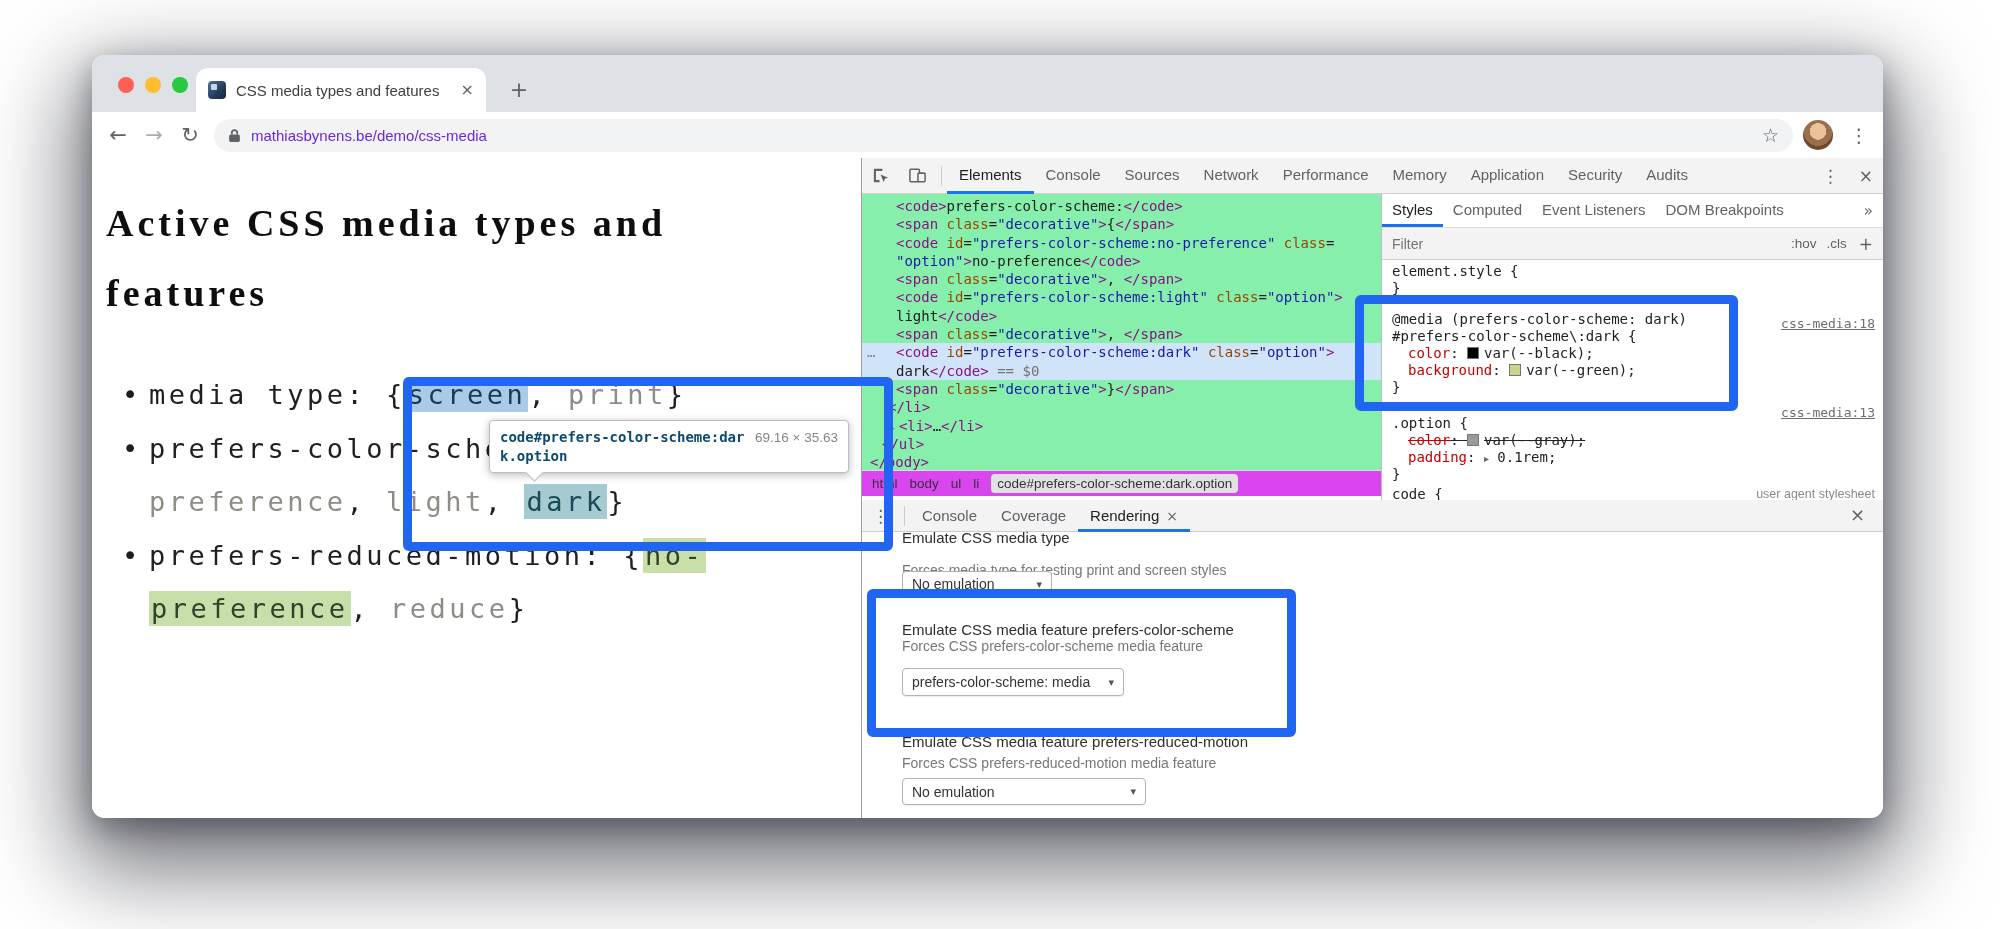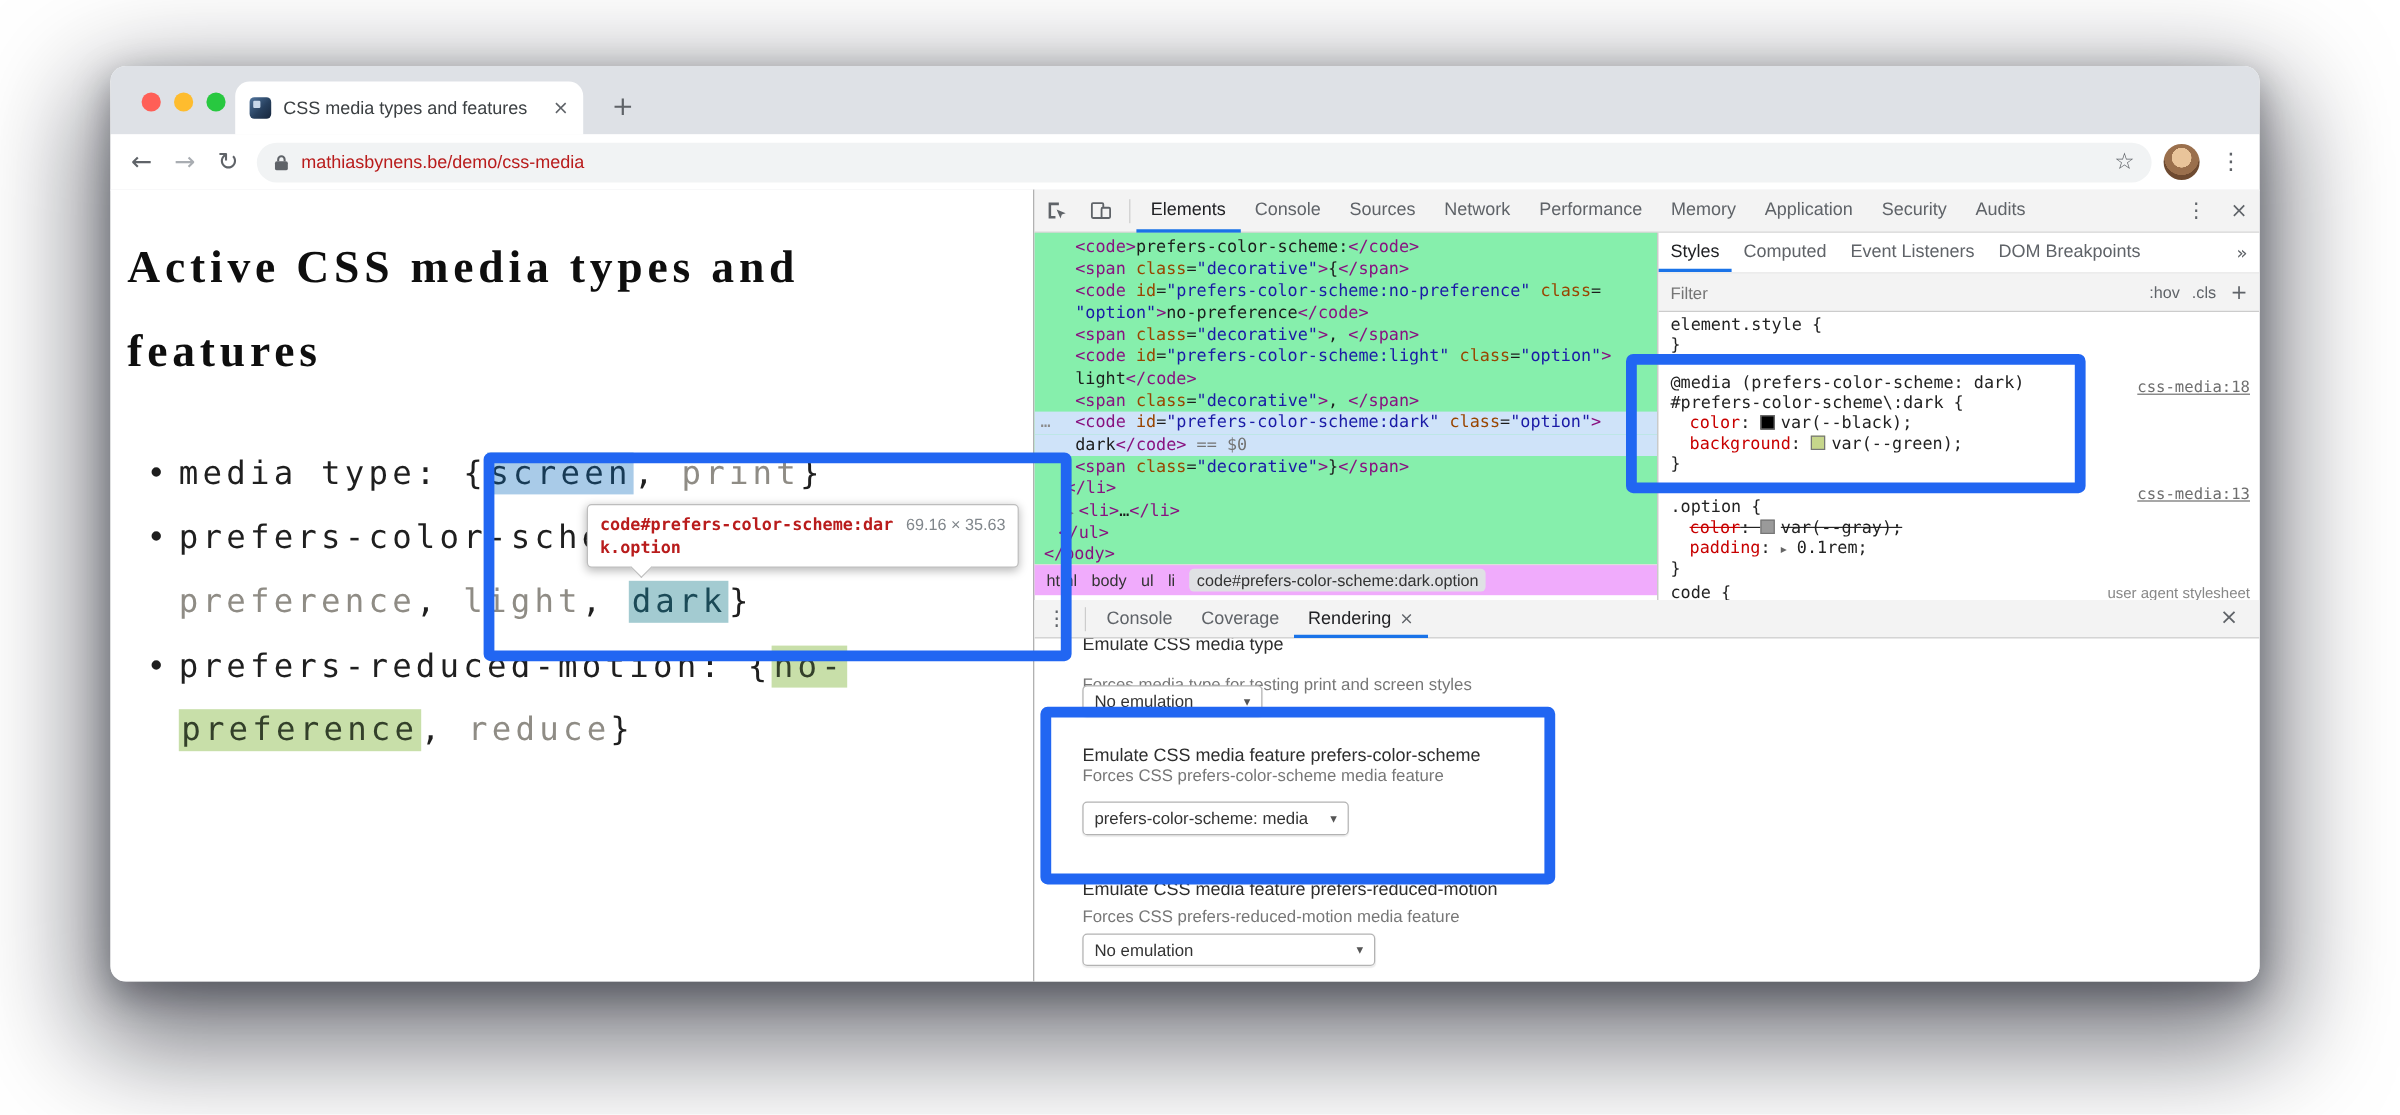--- a/index.html
+++ b/index.html
@@ -26,21 +26,21 @@
     font-size:22px;color:#5f6368;}
 
   
   .toolbar{position:absolute;left:0;top:57px;right:0;height:46px;background:#fff;border-bottom:1px solid #e0e2e6;
     display:flex;align-items:center;}
   .navbtn{width:36px;text-align:center;font-size:21px;color:#5f6368;flex:0 0 auto;}
   .navbtn.fwd{color:#a9adb2;}
   .urlbar{flex:1;height:33px;margin:0 10px 0 6px;border-radius:17px;background:#f1f3f4;display:flex;align-items:center;
     padding:0 14px;box-sizing:border-box;}
   .lock{flex:0 0 auto;margin-right:10px;display:flex;}
-  .url-text{flex:1;font-size:15px;color:#b91c1c;white-space:nowrap;overflow:hidden;}
+  .url-text{flex:1;font-size:15px;color:#6d28d9;white-space:nowrap;overflow:hidden;}
   .star{flex:0 0 auto;font-size:19px;color:#5f6368;}
   .avatar{flex:0 0 auto;width:30px;height:30px;border-radius:50%;margin-right:12px;
     background:radial-gradient(circle at 50% 38%,#e9c49a 0 34%,#9a6f4c 35% 60%,#6e4a30 61% 100%);}
   .kebab{flex:0 0 auto;width:28px;text-align:center;font-size:19px;color:#5f6368;margin-right:10px;}
 
   
   .content{position:absolute;left:0;top:103px;right:0;height:660px;display:flex;}
   .pagearea{position:relative;width:769px;height:660px;background:#fff;overflow:hidden;flex:0 0 auto;}
   .devtools{position:relative;flex:1;height:660px;background:#fff;border-left:1px solid #9e9e9e;box-sizing:border-box;overflow:hidden;}
 
@@ -54,21 +54,21 @@
   .sg{color:#8f8c85;}
   .shb{background:var(--hl_blue);color:#173a55;padding:2px 2px;}
   .sht{background:var(--hl_teal);color:#1b4a57;padding:2px 2px;}
   .shg{background:var(--hl_green);color:#33402a;padding:2px 2px;}
 
   
   .tooltip{position:absolute;left:397px;top:262px;width:360px;height:53px;background:#fff;border:1px solid #bdbdbd;
     border-radius:4px;box-shadow:0 2px 8px rgba(0,0,0,.28);box-sizing:border-box;padding:7px 10px;z-index:40;
     font-family:"DejaVu Sans Mono",monospace;font-size:14px;line-height:19px;}
   .tt-row{display:flex;justify-content:space-between;align-items:baseline;}
-  .tt-name{color:#b91c1c;font-weight:700;white-space:nowrap;}
+  .tt-name{color:#0c4a6e;font-weight:700;white-space:nowrap;}
   .tt-size{color:#80868b;font-family:"Liberation Sans",sans-serif;font-size:13.5px;margin-left:10px;white-space:nowrap;}
   .tt-arrow{position:absolute;left:38px;bottom:-7px;width:12px;height:12px;background:#fff;transform:rotate(45deg);
     border-right:1px solid #bdbdbd;border-bottom:1px solid #bdbdbd;}
 
   
   .dt-tabbar{position:absolute;left:0;top:0;right:0;height:36px;background:#f3f3f3;border-bottom:1px solid #d0d0d0;
     display:flex;align-items:center;box-sizing:border-box;}
   .dt-iconbtn{padding:0 9px;display:flex;align-items:center;}
   .vsep{width:1px;height:20px;background:#ccc;margin:0 5px;}
   .dt-tab{padding:0 12px;height:36px;line-height:34px;font-size:15px;color:#5f6368;white-space:nowrap;}
@@ -79,21 +79,21 @@
   
   .dom-pane{position:absolute;left:0;top:36px;width:519px;height:276px;overflow:hidden;background:#86efac;
     font-family:"DejaVu Sans Mono",monospace;font-size:14px;padding-top:3px;box-sizing:border-box;}
   .dom-line{position:relative;height:18.3px;line-height:18.3px;white-space:pre;}
   .dom-line.sel{background:var(--sel_row);}
   .dom-gutter{position:absolute;left:5px;color:#8a8a8a;}
   .dom-arrow{color:#777;font-size:9px;margin-right:4px;font-family:"DejaVu Sans",sans-serif;}
   .tk-t{color:var(--tag);} .tk-a{color:var(--attr);} .tk-v{color:var(--value);} .tk-x{color:#1c1c1c;} .tk-g{color:#737373;}
 
   
-  .crumbs{position:absolute;left:0;top:312px;width:519px;height:26px;background:#f0abfc;border-top:1px solid #ddd;
+  .crumbs{position:absolute;left:0;top:312px;width:519px;height:26px;background:#d946ef;border-top:1px solid #ddd;
     display:flex;align-items:center;gap:12px;padding-left:10px;box-sizing:border-box;font-size:13.5px;color:#333;white-space:nowrap;overflow:hidden;}
   .crumb.sel{background:#dfe1e4;border-radius:4px;padding:2px 6px;}
 
   
   .styles-pane{position:absolute;left:519px;top:36px;right:0;height:306px;border-left:1px solid #bdbdbd;background:#fff;box-sizing:border-box;overflow:hidden;}
   .st-tabs{display:flex;align-items:center;height:33px;border-bottom:1px solid #e0e0e0;}
   .st-tab{padding:0 10px;height:33px;line-height:31px;font-size:15px;color:#5f6368;white-space:nowrap;}
   .st-tab.active{color:#202124;box-shadow:inset 0 -3px 0 var(--accent_blue);}
   .st-over{margin-left:auto;padding:0 10px;color:#5f6368;font-size:15px;}
   .st-filter{display:flex;align-items:center;height:31px;background:#f3f3f3;border-bottom:1px solid #ccc;padding:0 8px;}

